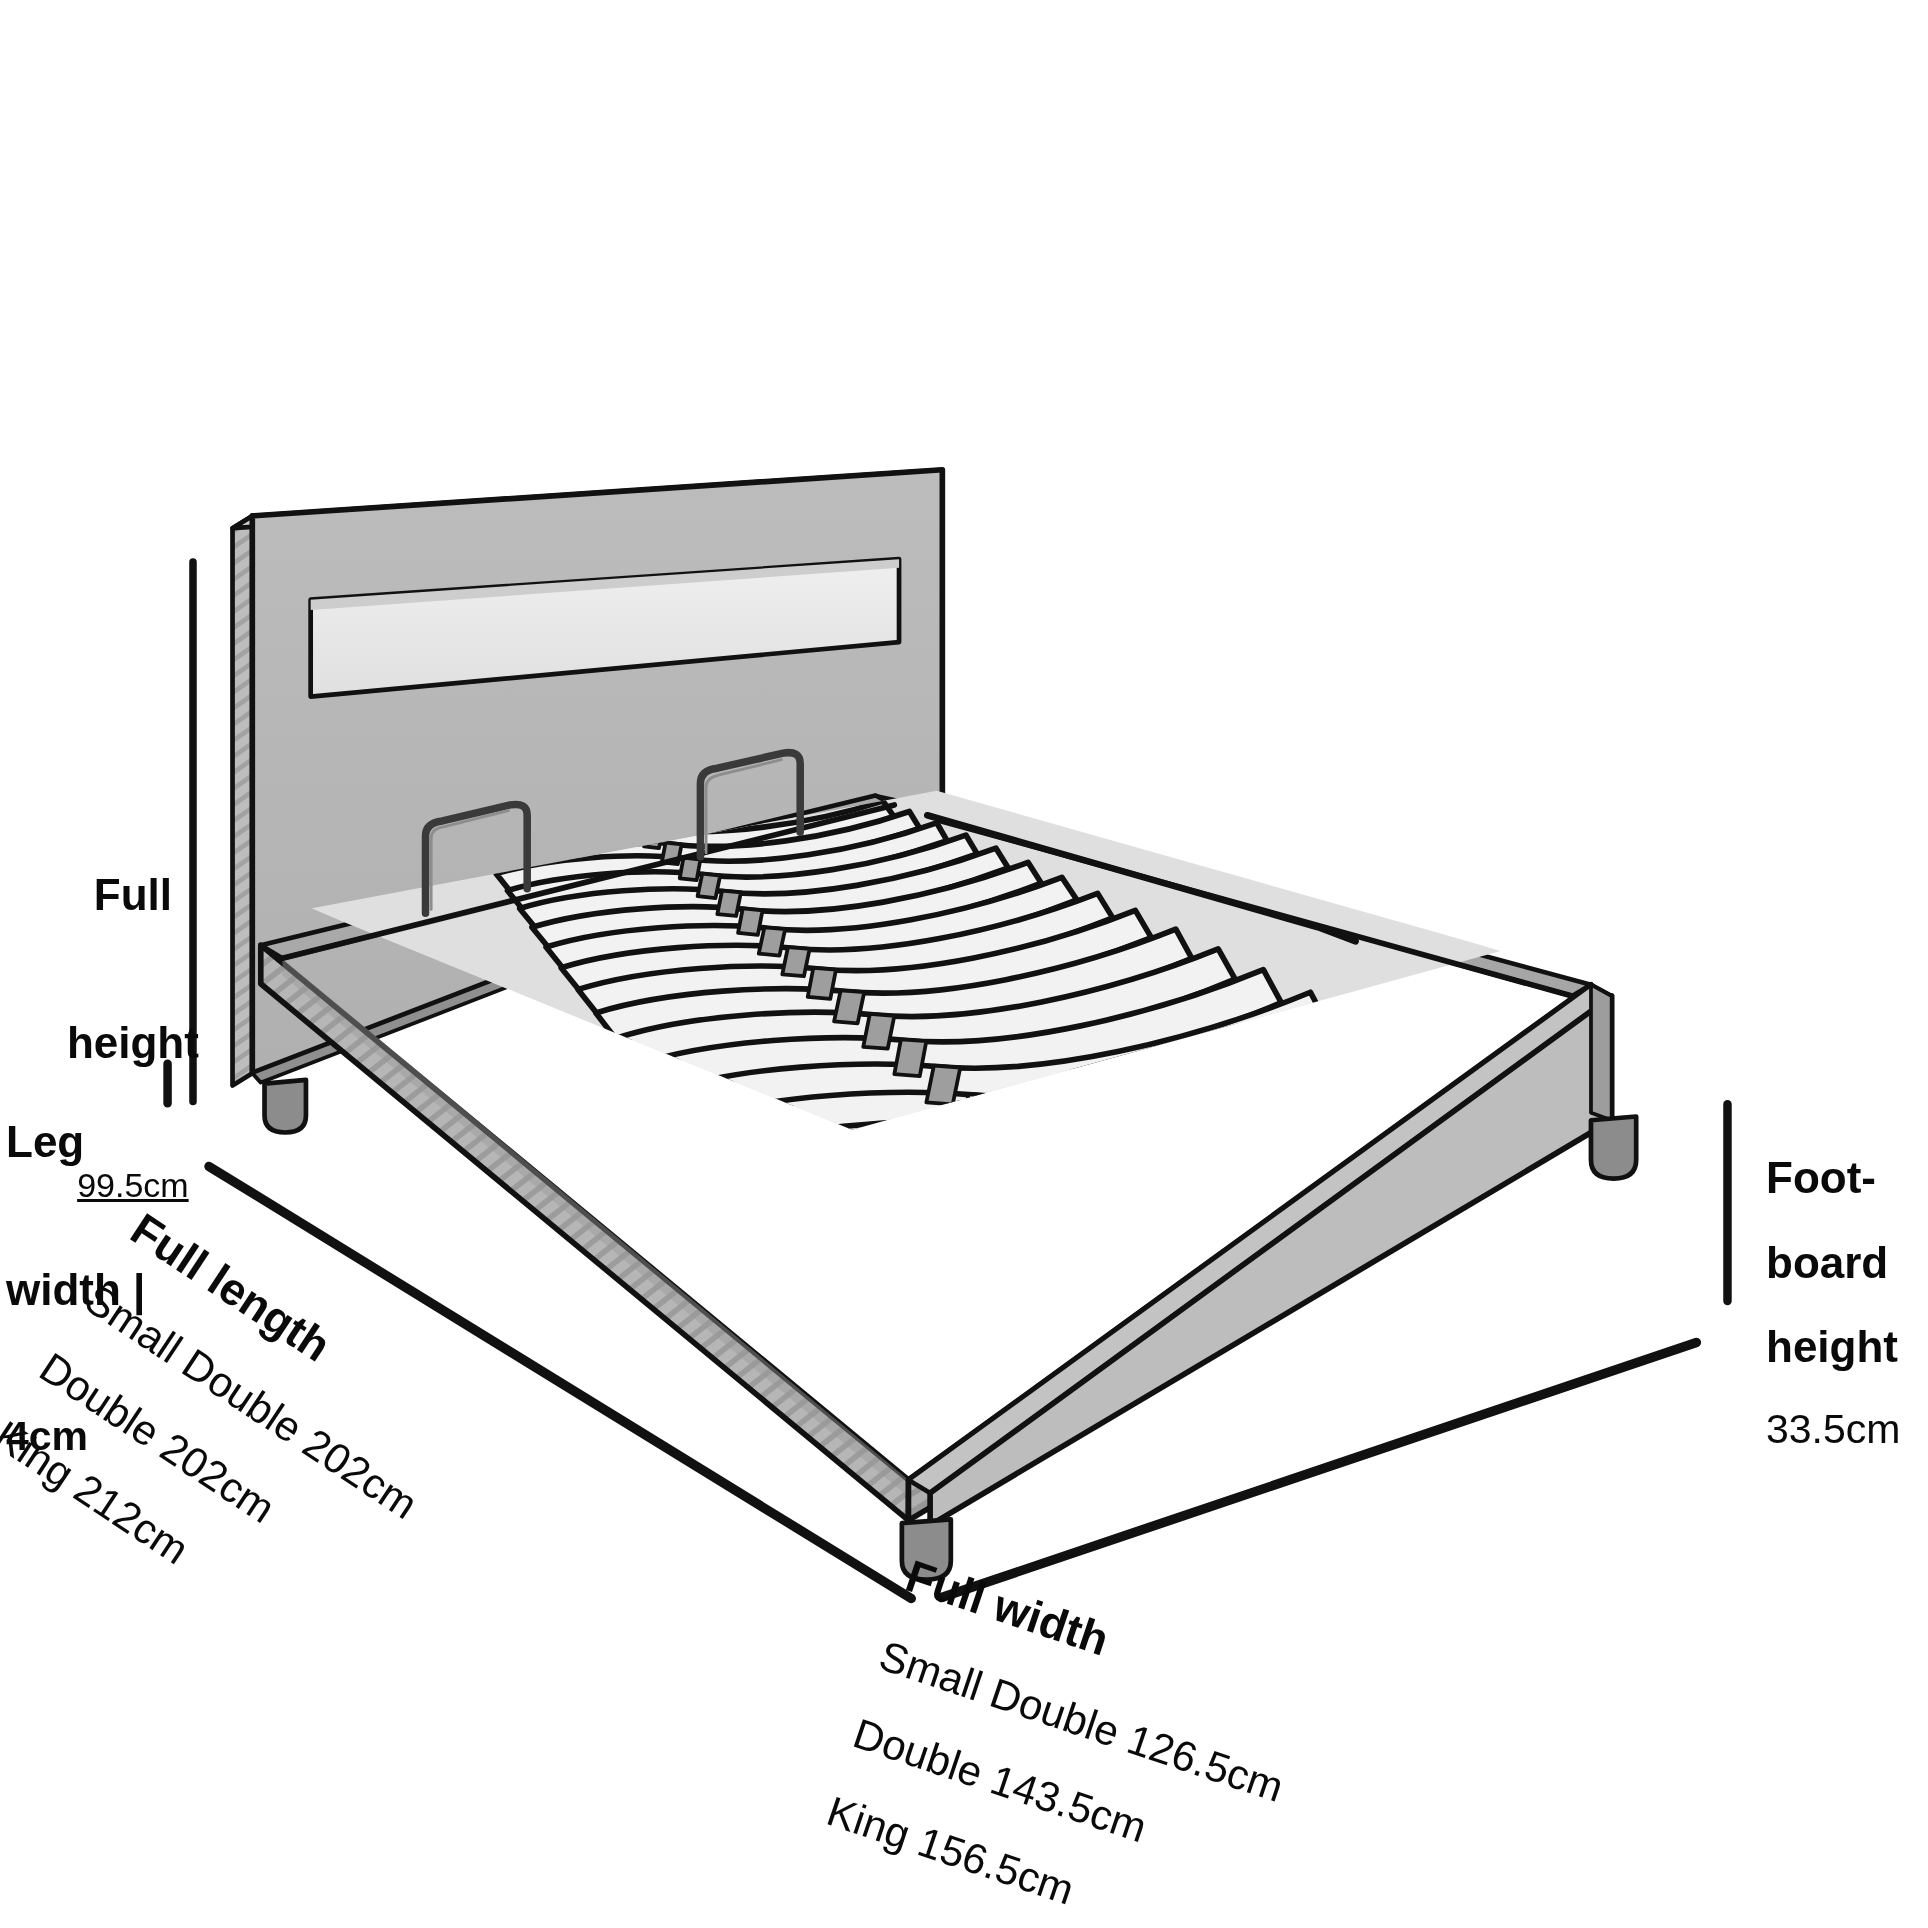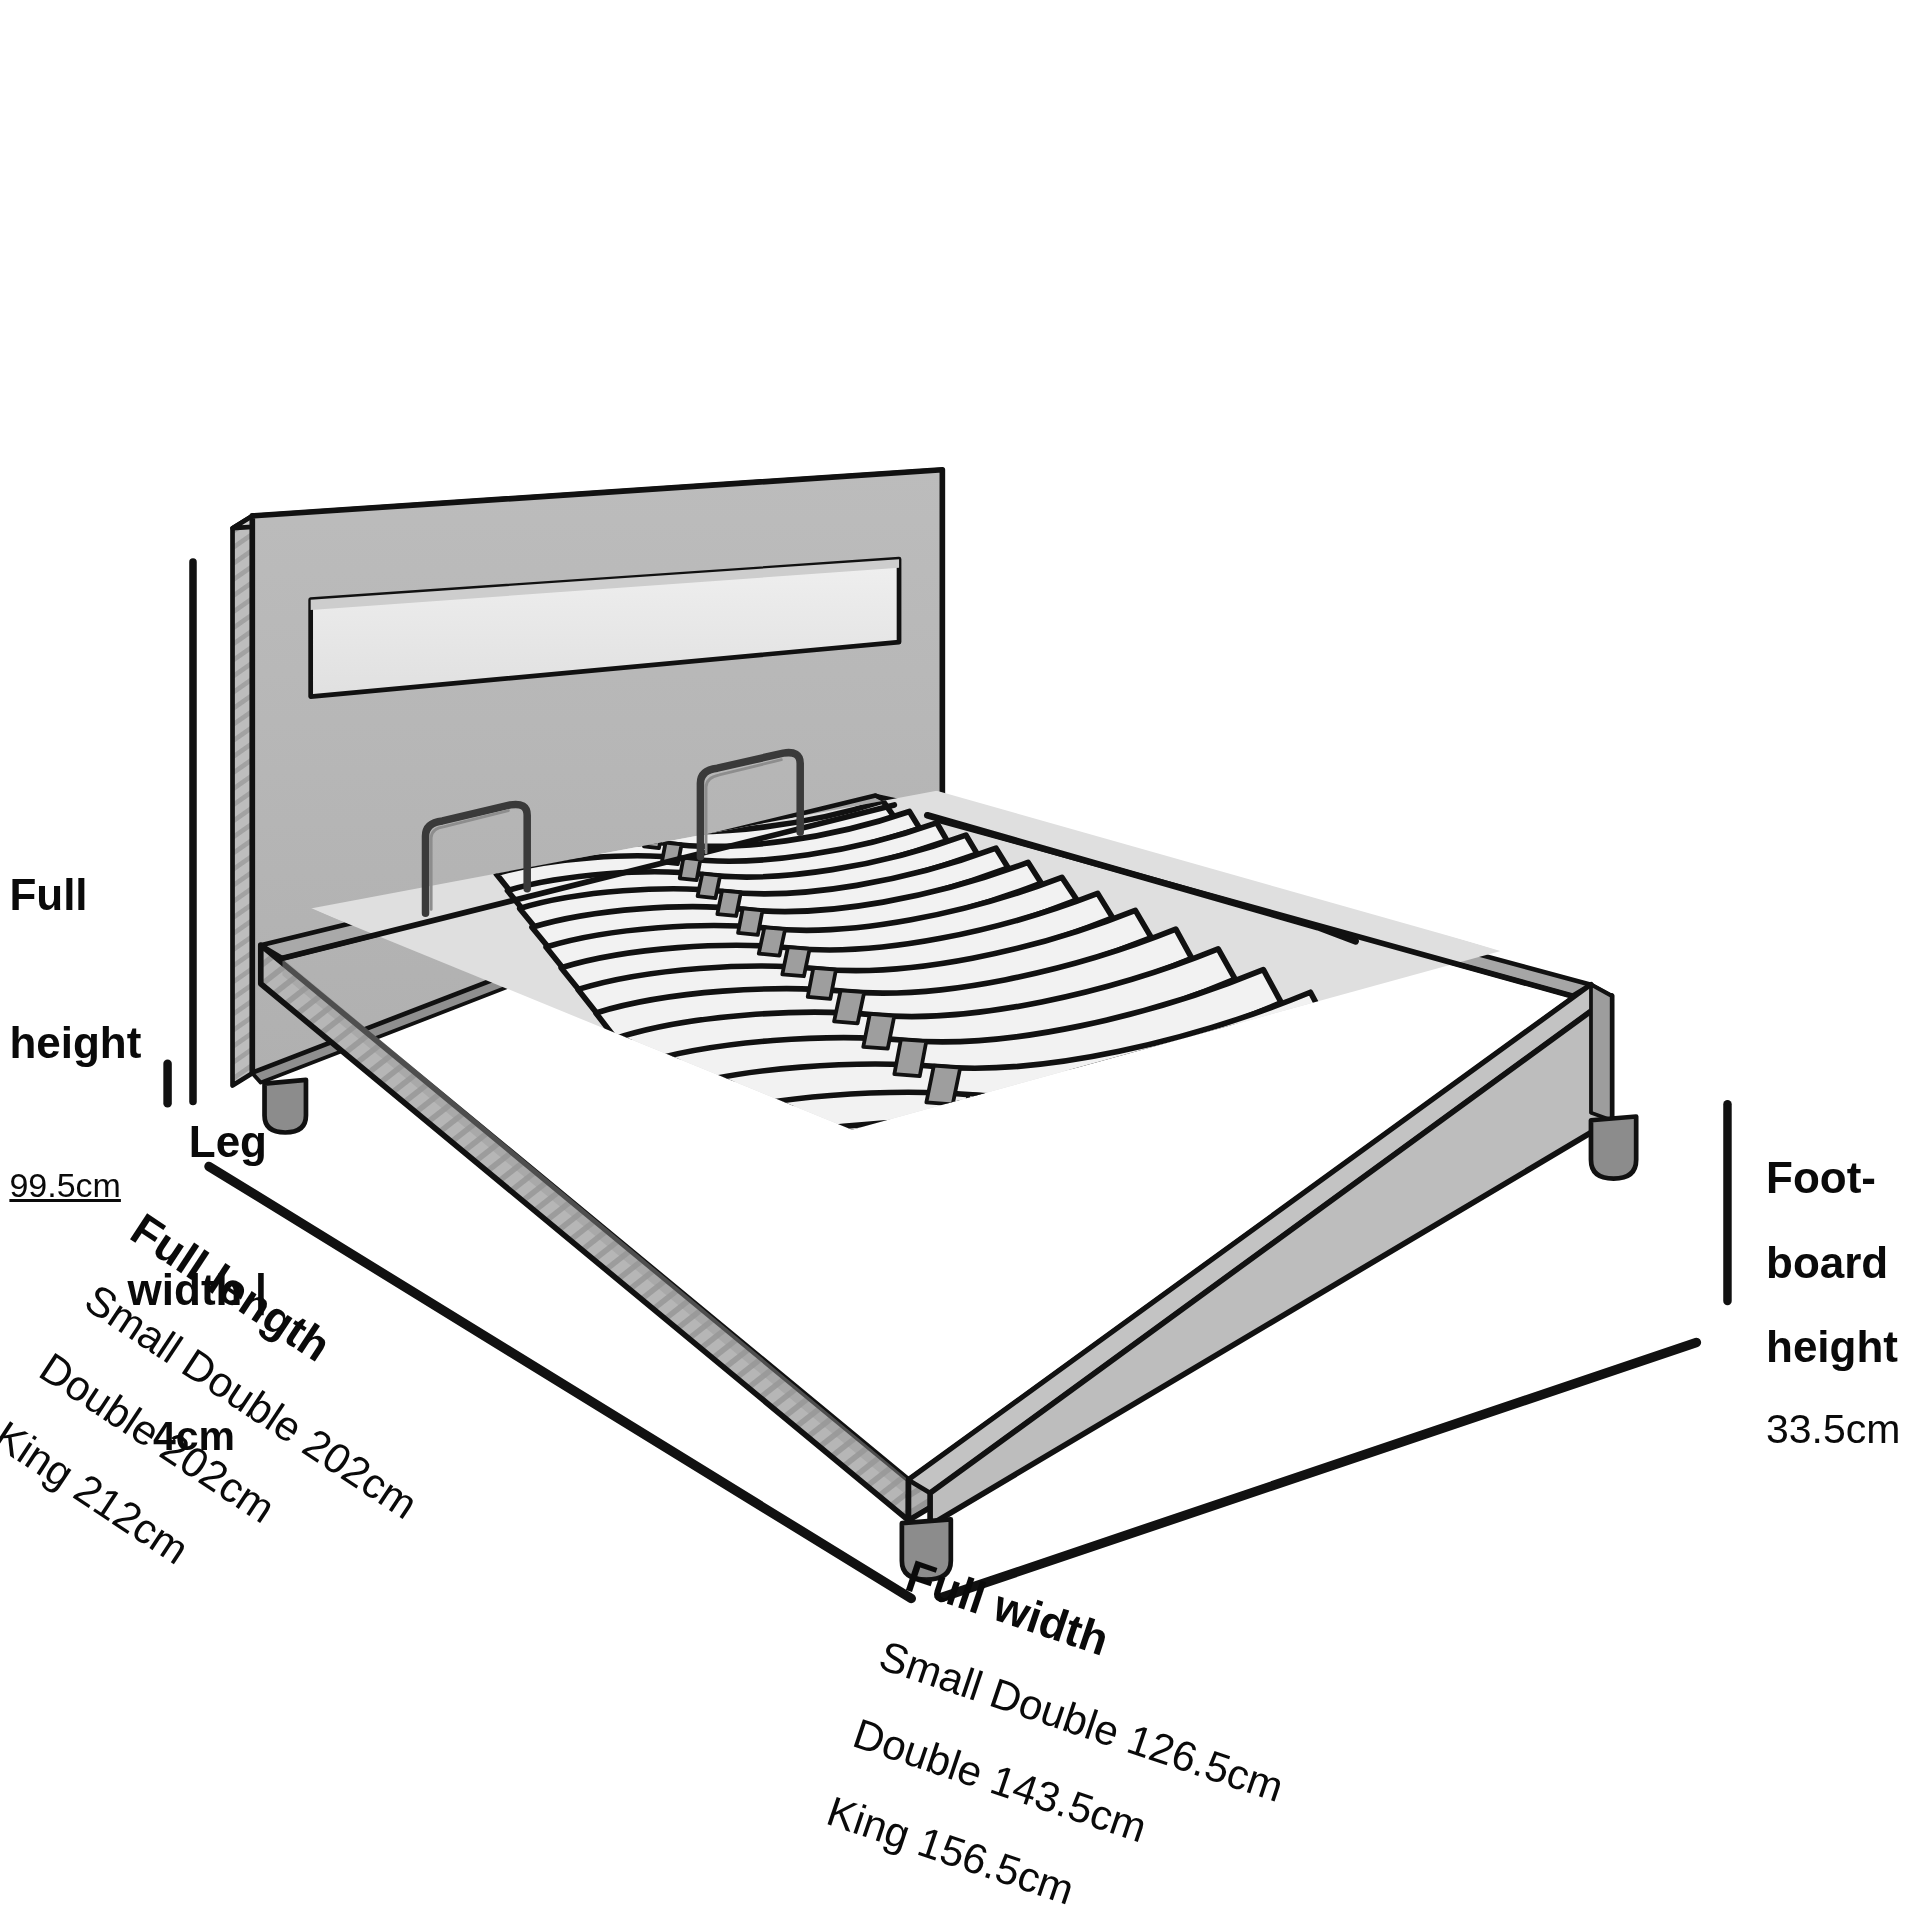--- a/index.html
+++ b/index.html
@@ -4,25 +4,25 @@
 <style>
   html,body{margin:0;padding:0;background:#ffffff;}
   body{width:1928px;height:1928px;overflow:hidden;
        font-family:"Liberation Sans","DejaVu Sans",sans-serif;}
   #stage{position:relative;width:1928px;height:1928px;background:#fff;}
   svg#diagram{position:absolute;left:0;top:0;width:1928px;height:1928px;display:block;}
 
   .lbl{position:absolute;color:#0a0a0a;line-height:1.14;white-space:pre;}
 
   
-  #full-height-label{left:9.4px;top:772px;width:247px;font-size:43px;text-align:left;}
+  #full-height-label{left:9.4px;top:772px;width:247px;font-size:43px;text-align:center;}
   #full-height-label .ttl{font-weight:bold;font-size:44px;display:block;}
   #full-height-label .val{font-weight:normal;font-size:34px;display:block;text-decoration:underline;}
 
-  #leg-height-label{left:15px;top:1019px;width:252px;font-size:43px;text-align:right;}
+  #leg-height-label{left:6px;top:1019px;width:252px;font-size:43px;text-align:left;}
   #leg-height-label .ttl{font-weight:bold;font-size:44px;display:block;}
   #leg-height-label .val{font-weight:bold;font-size:41px;display:block;
                          margin-right:32px;}
 
   #footboard-label{left:1766px;top:1119px;width:245px;text-align:left;}
   #footboard-label .ttl{font-weight:bold;font-size:44px;display:block;}
   #footboard-label .val{font-weight:normal;font-size:41px;display:block;}
 
   
   #full-length-label{left:169px;top:1175px;transform-origin:0 0;

